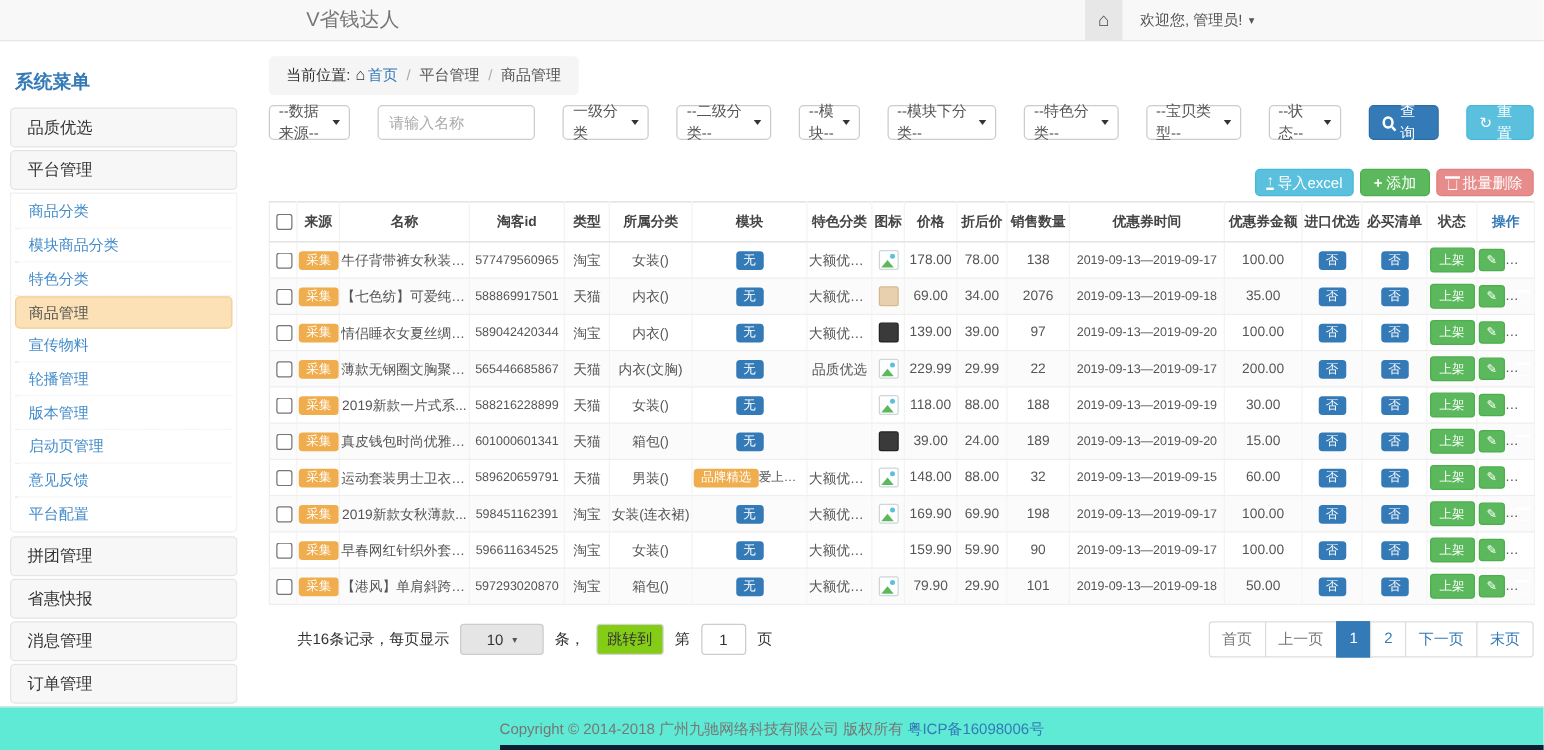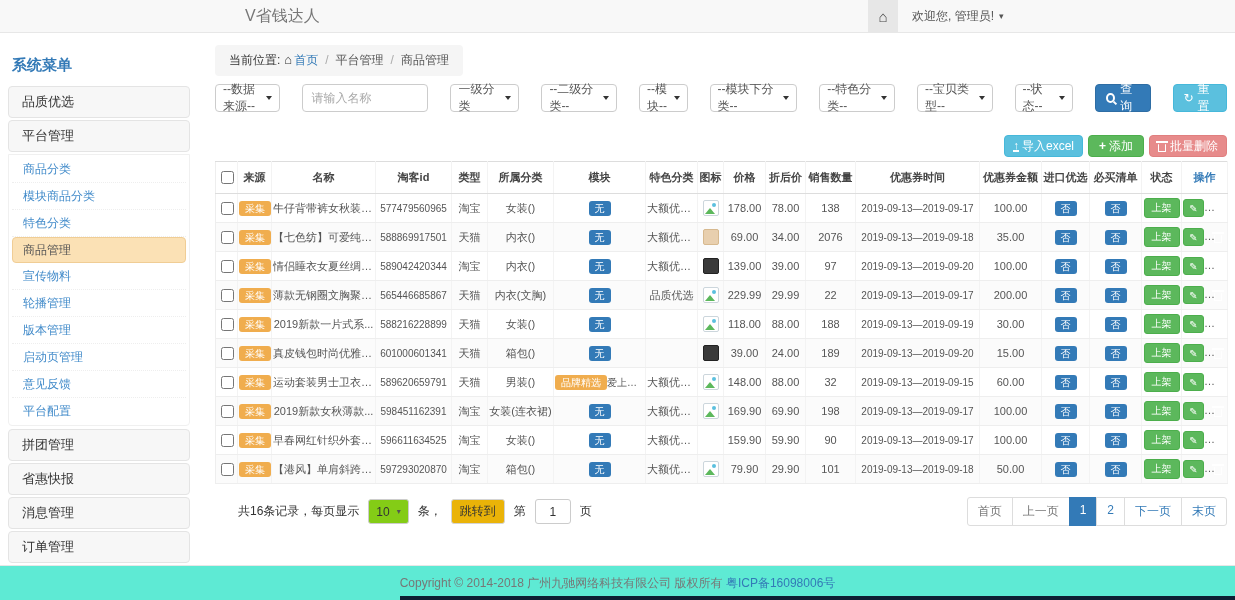--- a/index.html
+++ b/index.html
@@ -70,22 +70,22 @@
   .trash{position:relative;display:inline-block;width:6px;height:7px;border:1px solid #fff;border-top:none;border-radius:1px;margin-top:3px;}
   .trash::before{content:"";position:absolute;left:-3px;right:-3px;top:-3px;height:2px;background:#fff;}
   .thumb{width:14px;height:14px;display:inline-block;border:1px solid #ccd6dc;background:#fff;position:relative;border-radius:2px;vertical-align:middle;overflow:hidden;}
   .thumb.placeholder::before{content:"";position:absolute;bottom:1px;left:1px;border-left:5px solid transparent;border-right:5px solid transparent;border-bottom:6px solid #5cb85c;}
   .thumb.placeholder::after{content:"";position:absolute;top:2px;right:2px;width:4px;height:4px;border-radius:50%;background:#5bc0de;}
   .thumb.photo-light{background:#e8cfae;border-color:#d7b98f;}
   .thumb.photo-dark{background:#3a3a3a;border-color:#222;}
   
   .pager-row{display:flex;justify-content:space-between;align-items:center;margin-top:13px;}
   .pager-left{display:flex;align-items:center;gap:9px;font-size:12px;color:#333;margin-left:23px;}
-  .pp-select{border:1px solid #ccc;border-radius:3px;height:25px;display:flex;align-items:center;padding:0 7px;gap:7px;cursor:pointer;color:#333;background:#84cc16;box-sizing:border-box;}
-  .jump-btn{background:#eab308;border:1px solid #d4d4d4;height:25px;padding:0 8px;display:inline-flex;align-items:center;border-radius:3px;color:#333;cursor:pointer;box-sizing:border-box;}
+  .pp-select{border:1px solid #ccc;border-radius:3px;height:25px;display:flex;align-items:center;padding:0 20px;gap:7px;cursor:pointer;color:#333;background:#e5e5e5;box-sizing:border-box;}
+  .jump-btn{background:#84cc16;border:1px solid #d4d4d4;height:25px;padding:0 8px;display:inline-flex;align-items:center;border-radius:3px;color:#333;cursor:pointer;box-sizing:border-box;}
   .jump-input{width:36px;height:25px;border:1px solid #ccc;border-radius:3px;text-align:center;font-size:12px;box-sizing:border-box;font-family:inherit;color:#333;}
   .pager-right{display:flex;}
   .page-btn{border:1px solid #ddd;background:#fff;padding:5px 10px;font-size:12px;margin-left:-1px;color:#337ab7;text-decoration:none;cursor:pointer;}
   .page-btn:first-child{border-radius:3px 0 0 3px;margin-left:0;}
   .page-btn:last-child{border-radius:0 3px 3px 0;}
   .page-btn.muted{color:#777;}
   .page-btn.active{background:#337ab7;border-color:#337ab7;color:#fff;}
   
   .footer{position:absolute;left:0;right:0;bottom:0;height:34px;border-top:1px solid #e7e7e7;background:#5eead4;display:flex;align-items:center;justify-content:center;font-size:12px;color:#777;}
   .footer .icp{color:#337ab7;text-decoration:none;cursor:pointer;}

